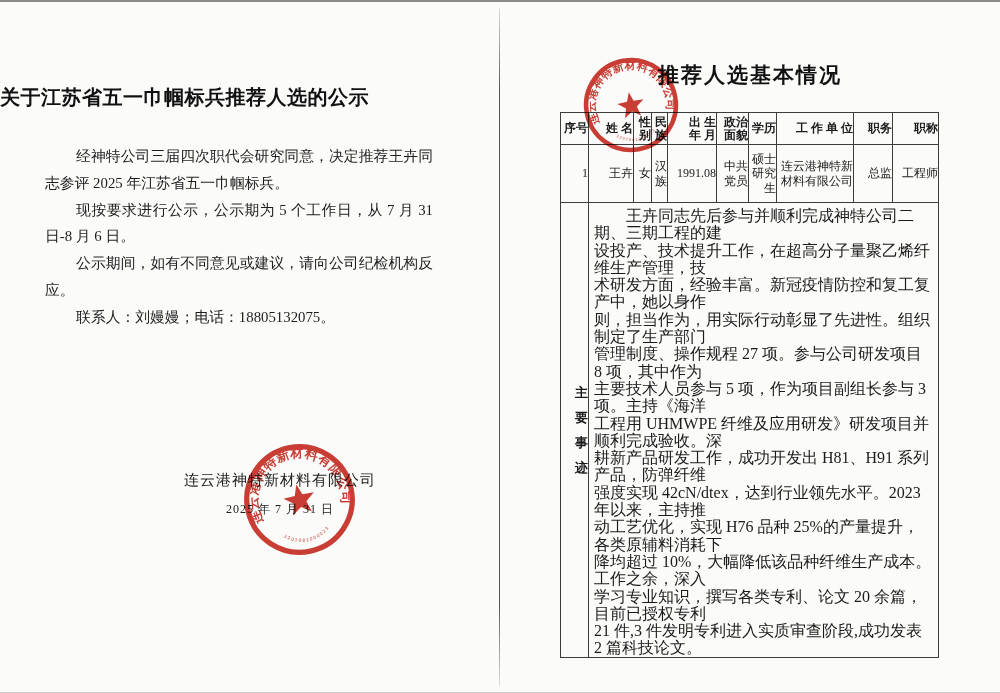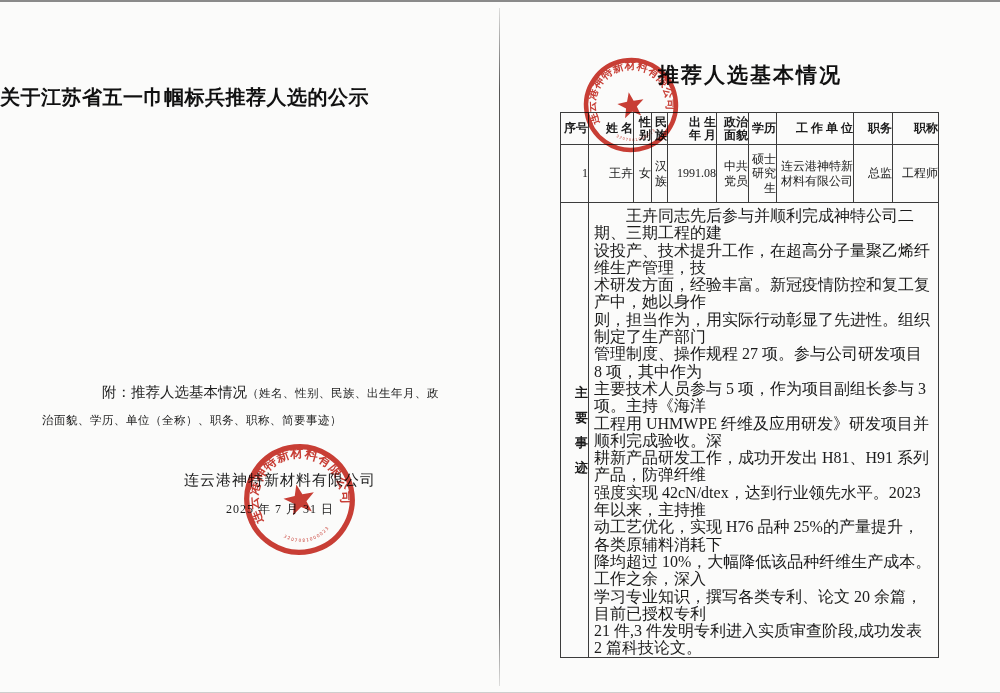--- a/index.html
+++ b/index.html
@@ -78,24 +78,27 @@
 <body>
 
 <div class="sheet">
   <div class="edge-top"></div>
   <div class="edge-bottom"></div>
   <div class="fold"></div>
 
   <section class="page left">
     <h1 class="notice-title">关于江苏省五一巾帼标兵推荐人选的公示</h1>
 
-
-    <div class="attach">
-      <span class="attach-label">附：推荐人选基本情况</span><span class="attach-note">（姓名、性别、民族、出生年月、政治面貌、学历、单位（全称）、职务、职称、简要事迹）</span>
+    <div class="notice-body">
+      <p>经神特公司三届四次职代会研究同意，决定推荐王卉同志参评 2025 年江苏省五一巾帼标兵。</p>
+      <p>现按要求进行公示，公示期为 5 个工作日，从 7 月 31 日-8 月 6 日。</p>
+      <p>公示期间，如有不同意见或建议，请向公司纪检机构反应。</p>
+      <p>联系人：刘嫚嫚；电话：18805132075。</p>
     </div>
+
 
     <div class="sig">
       <div class="sig-company">连云港神特新材料有限公司</div>
       <div class="sig-date">2025 年 7 月 31 日</div>
     </div>
 
     <svg class="seal left-seal" viewBox="0 0 120 120">
       <defs>
         <path id="sealArcTopL" d="M 18.7,75 A 44,44 0 1 1 101.3,75" fill="none"></path>
         <path id="sealArcBotL" d="M 28,86 A 37,37 0 0 0 92,86" fill="none"></path>

